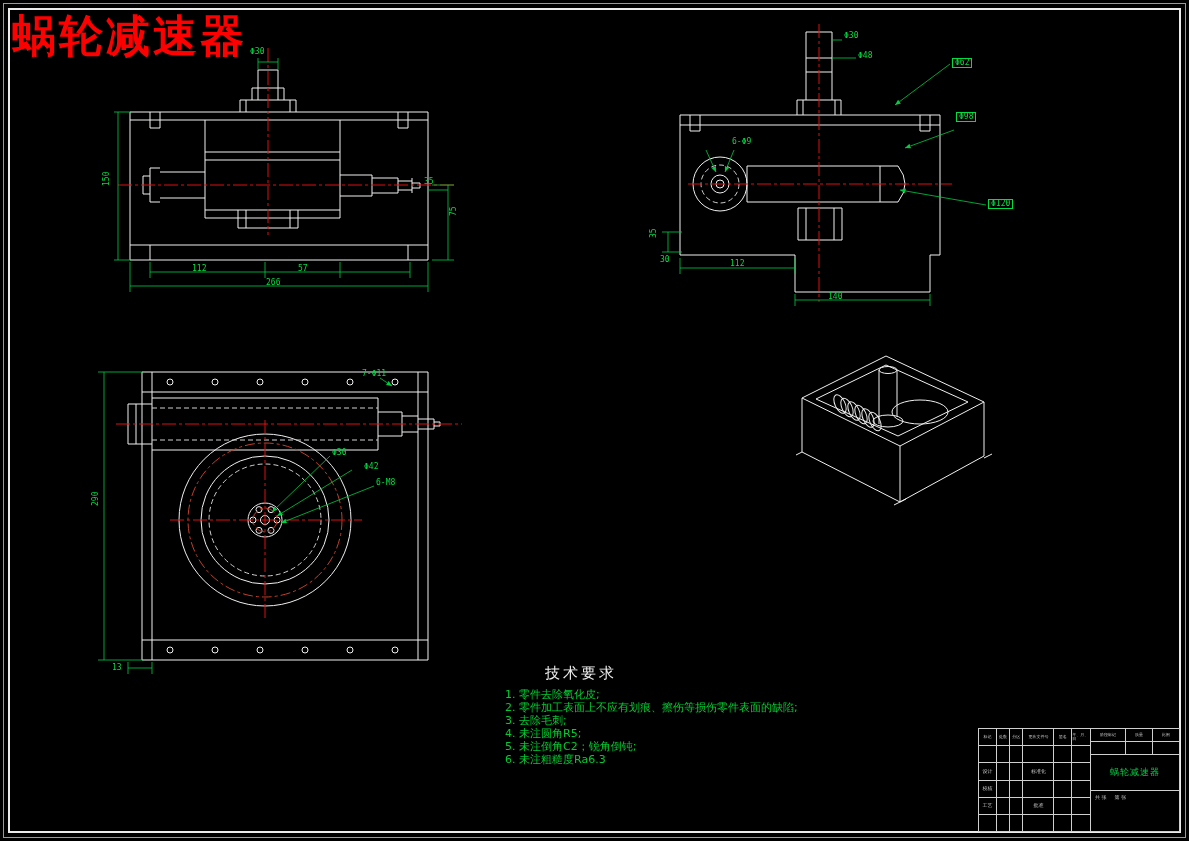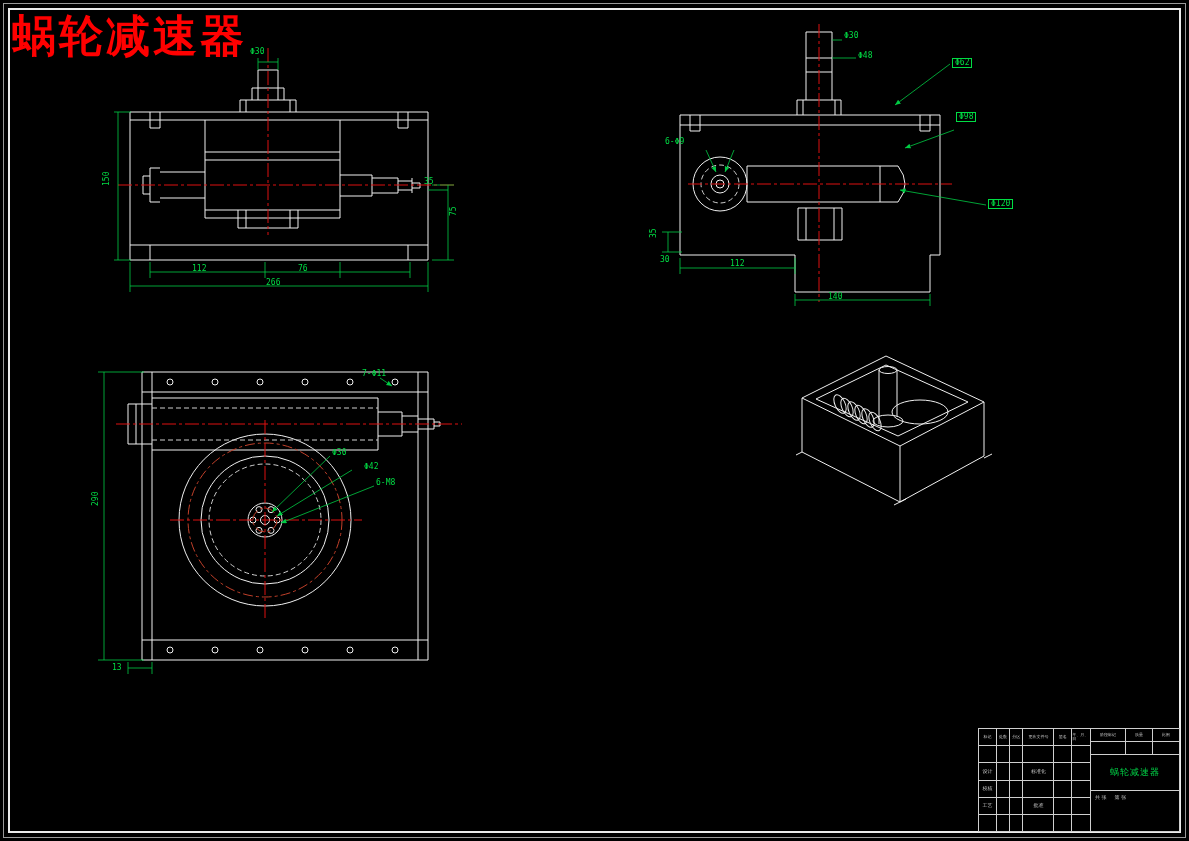--- a/index.html
+++ b/index.html
@@ -173,41 +173,52 @@
     </g>
   </svg>
 
   <div class="main-title">蜗轮减速器</div>
 
   <div class="dims-layer">
     <span class="dim" style="left:250px;top:48px">Φ30</span>
     <span class="dim rot" style="left:103px;top:186px">150</span>
     <span class="dim rot" style="left:450px;top:216px">75</span>
     <span class="dim" style="left:192px;top:265px">112</span>
-    <span class="dim" style="left:298px;top:265px">76</span>
+    <span class="dim" style="left:298px;top:265px">57</span>
     <span class="dim" style="left:266px;top:279px">266</span>
     <span class="dim" style="left:424px;top:178px">35</span>
     <span class="dim" style="left:844px;top:32px">Φ30</span>
     <span class="dim" style="left:858px;top:52px">Φ48</span>
     <span class="dim boxed" style="left:952px;top:58px">Φ62</span>
     <span class="dim boxed" style="left:956px;top:112px">Φ98</span>
     <span class="dim boxed" style="left:988px;top:199px">Φ120</span>
     <span class="dim rot" style="left:650px;top:238px">35</span>
     <span class="dim" style="left:660px;top:256px">30</span>
     <span class="dim" style="left:730px;top:260px">112</span>
     <span class="dim" style="left:828px;top:293px">140</span>
-    <span class="dim" style="left:665px;top:138px">6-Φ9</span>
+    <span class="dim" style="left:732px;top:138px">6-Φ9</span>
     <span class="dim rot" style="left:92px;top:506px">290</span>
     <span class="dim" style="left:332px;top:449px">Φ30</span>
     <span class="dim" style="left:364px;top:463px">Φ42</span>
     <span class="dim" style="left:376px;top:479px">6-M8</span>
     <span class="dim" style="left:362px;top:370px">7-Φ11</span>
     <span class="dim" style="left:112px;top:664px">13</span>
   </div>
 
+  <div class="tech">
+    <div class="tech-heading">技术要求</div>
+    <div class="tech-list">
+        <div class="tech-item">1. 零件去除氧化皮;</div>
+        <div class="tech-item">2. 零件加工表面上不应有划痕、擦伤等损伤零件表面的缺陷;</div>
+        <div class="tech-item">3. 去除毛刺;</div>
+        <div class="tech-item">4. 未注圆角R5;</div>
+        <div class="tech-item">5. 未注倒角C2；锐角倒钝;</div>
+        <div class="tech-item">6. 未注粗糙度Ra6.3</div>
+      </div>
+  </div>
 
   <div class="tb">
     <div class="tb-left">
       <div class="tb-row">
         <div class="tb-cell c1">标记</div>
         <div class="tb-cell c2">处数</div>
         <div class="tb-cell c3">分区</div>
         <div class="tb-cell c4">更改文件号</div>
         <div class="tb-cell c5">签名</div>
         <div class="tb-cell c6">年、月、日</div>

